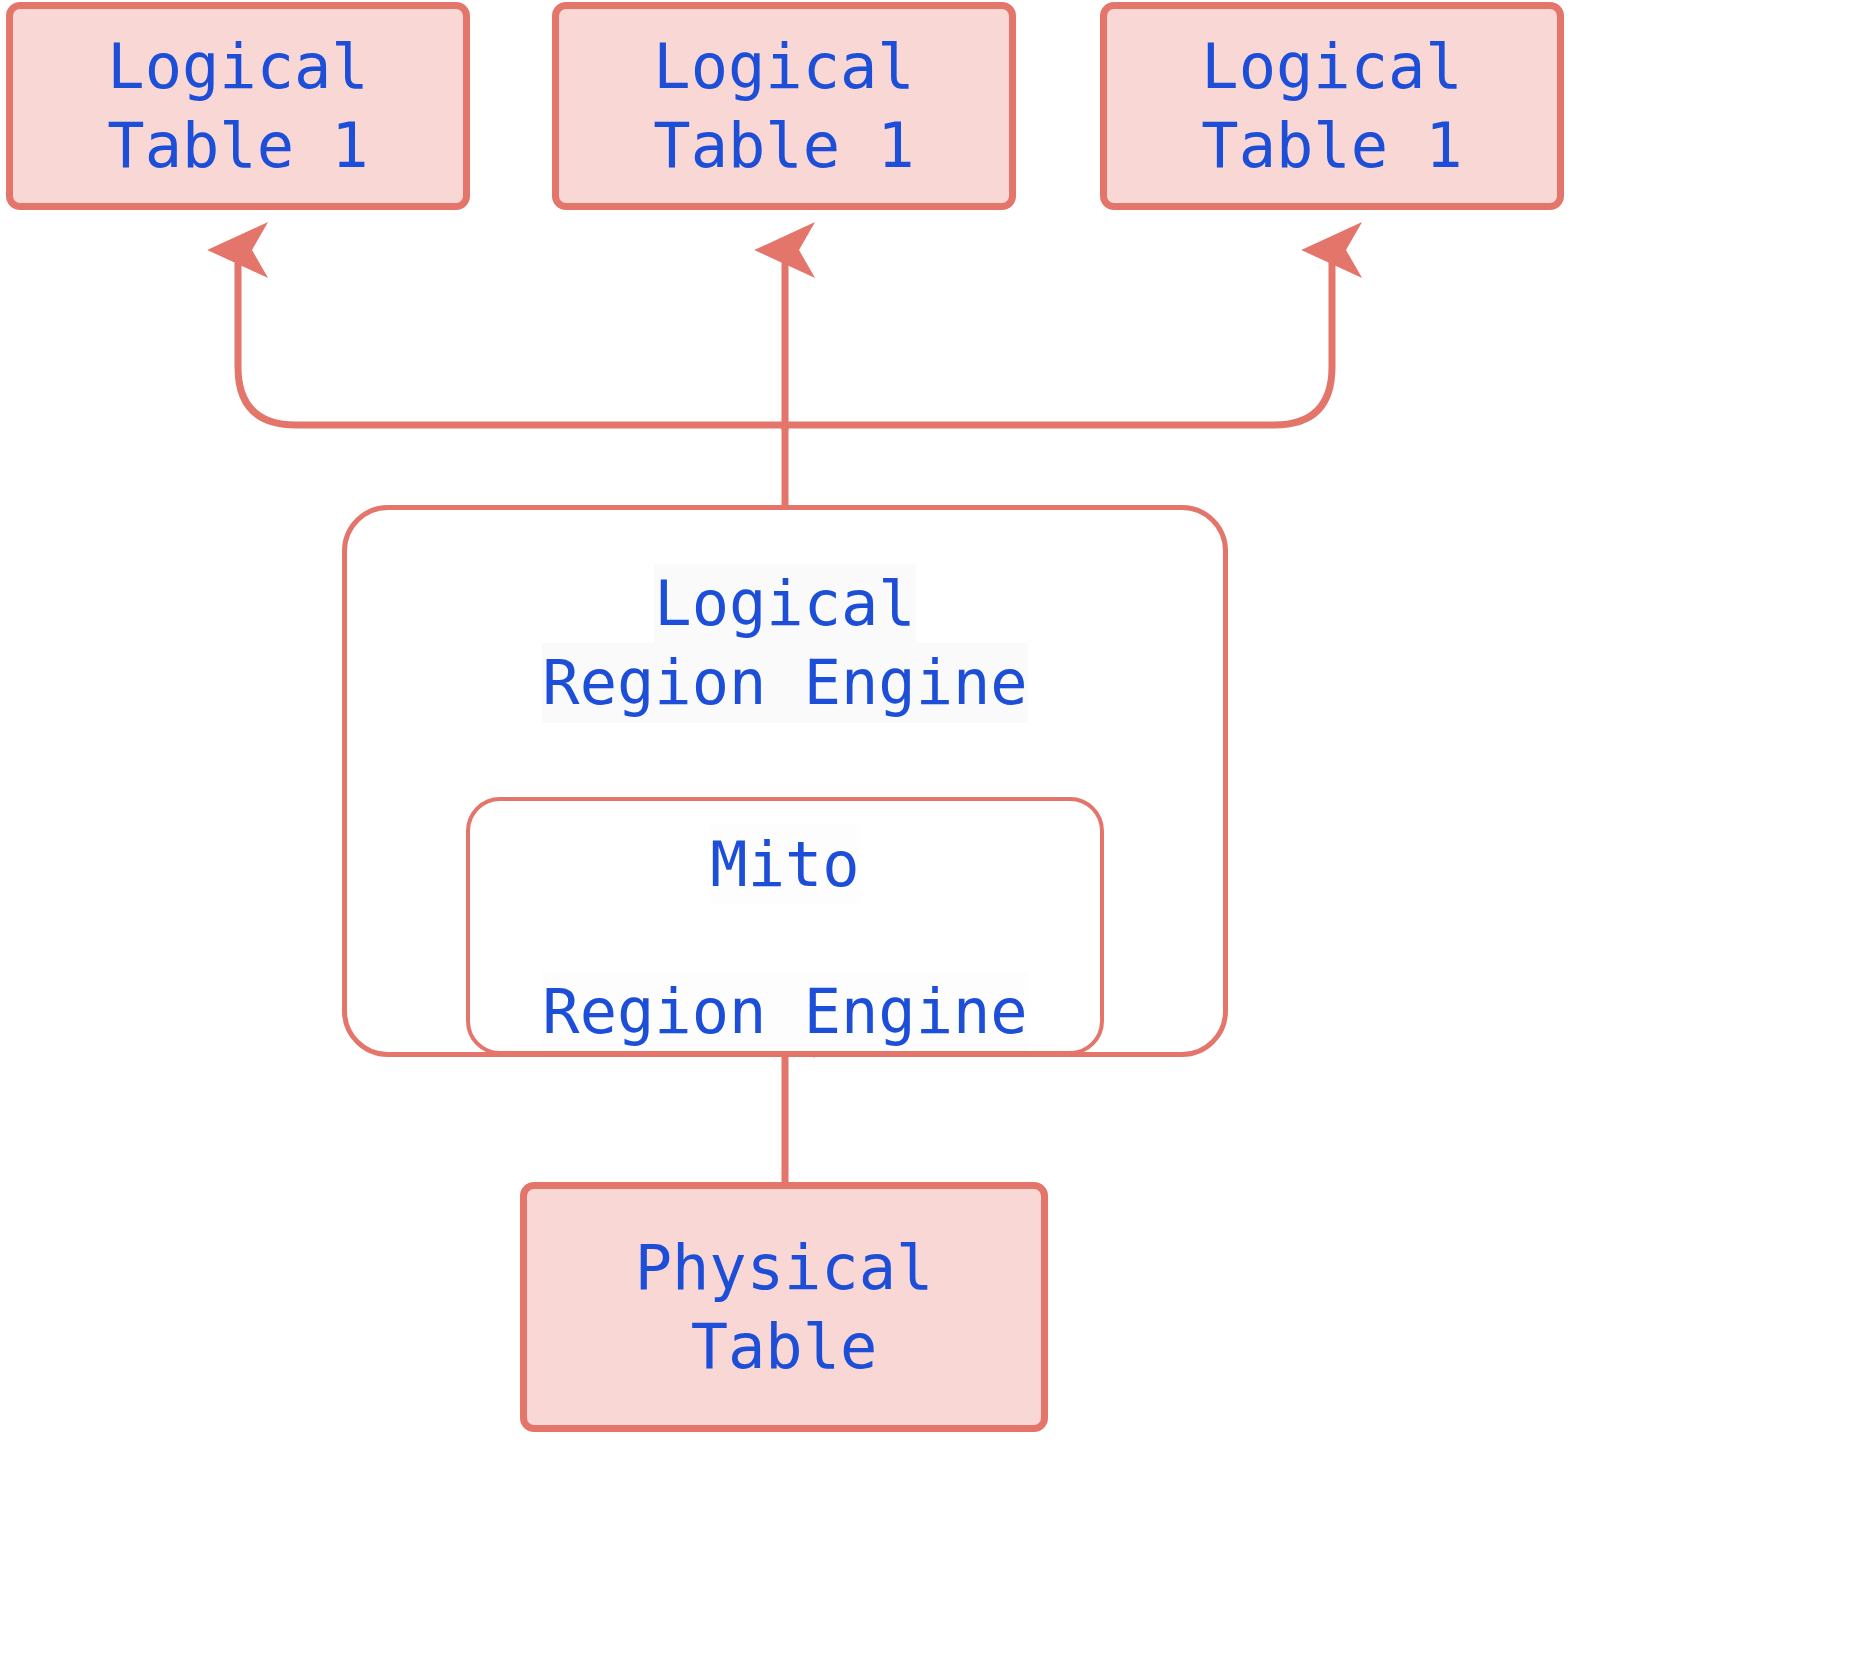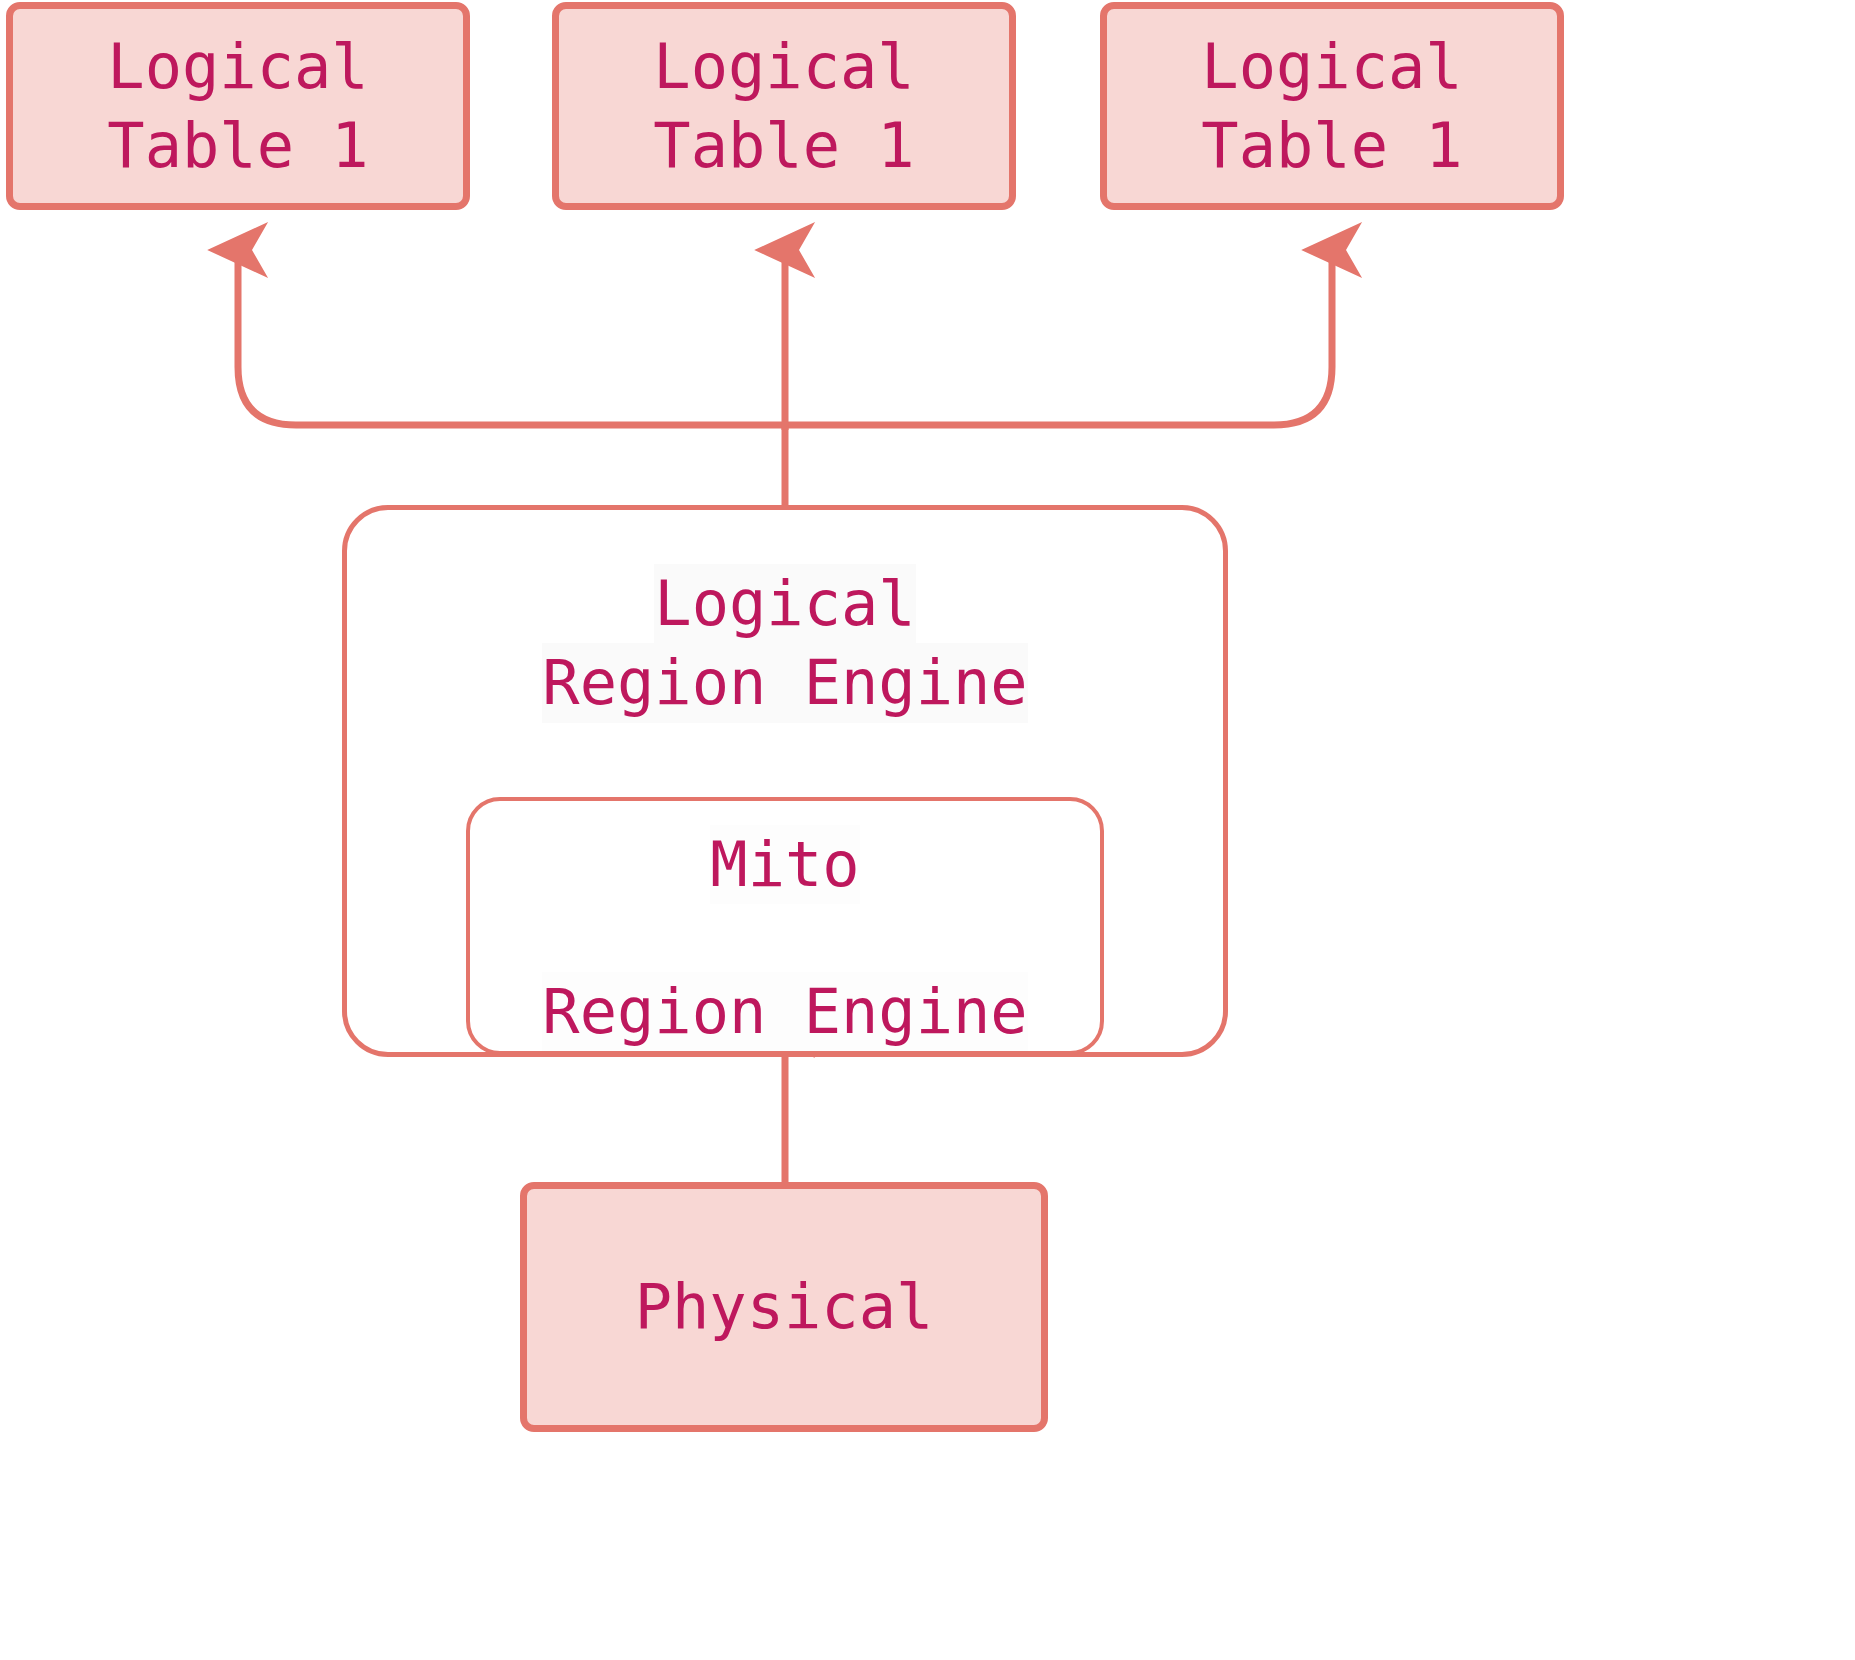--- a/index.html
+++ b/index.html
@@ -26,21 +26,21 @@
     pointer-events: none;
   }
   .node {
     position: absolute;
     box-sizing: border-box;
     display: flex;
     flex-direction: column;
     align-items: center;
     justify-content: center;
     text-align: center;
-    color: #be185d;
+    color: #1d4ed8;
     font-family: "DejaVu Sans Mono", monospace;
     line-height: 1.28;
     white-space: pre;
   }
   .node .line {
     display: block;
   }
   
   .box-pink {
     background: #f8d7d4;
@@ -123,15 +123,16 @@
     <span class="line">Region Engine</span>
   </div>
 
   <div class="node box-inner" id="mito-engine">
     <span class="line">Mito</span>
     <span class="line">Region Engine</span>
   </div>
 
   <div class="node box-pink" id="physical-table">
     <span class="line">Physical</span>
+    <span class="line">Table</span>
   </div>
 
 </div>
 
 </body></html>

